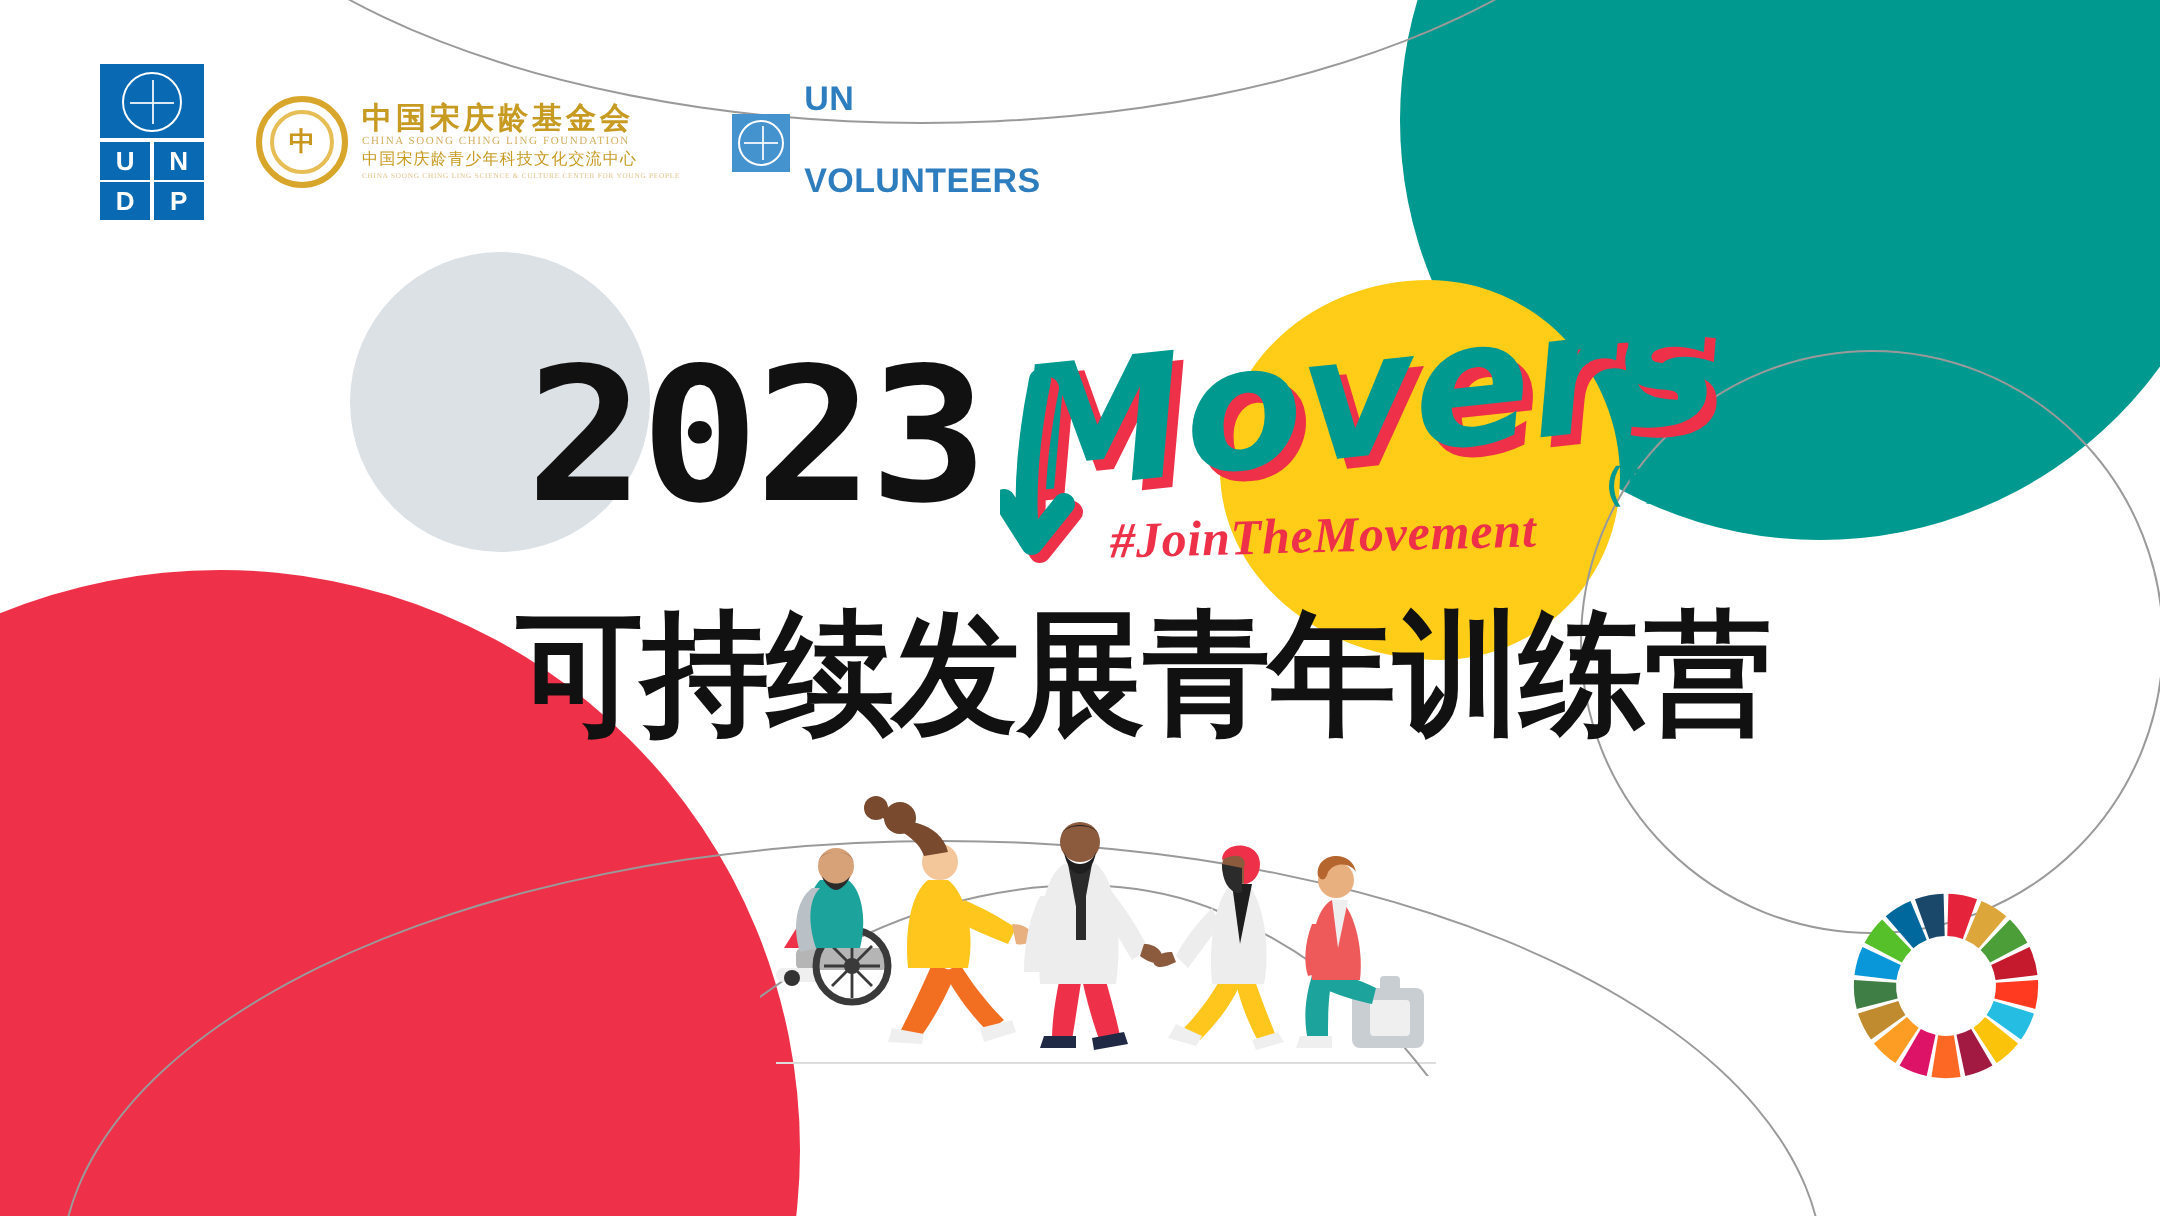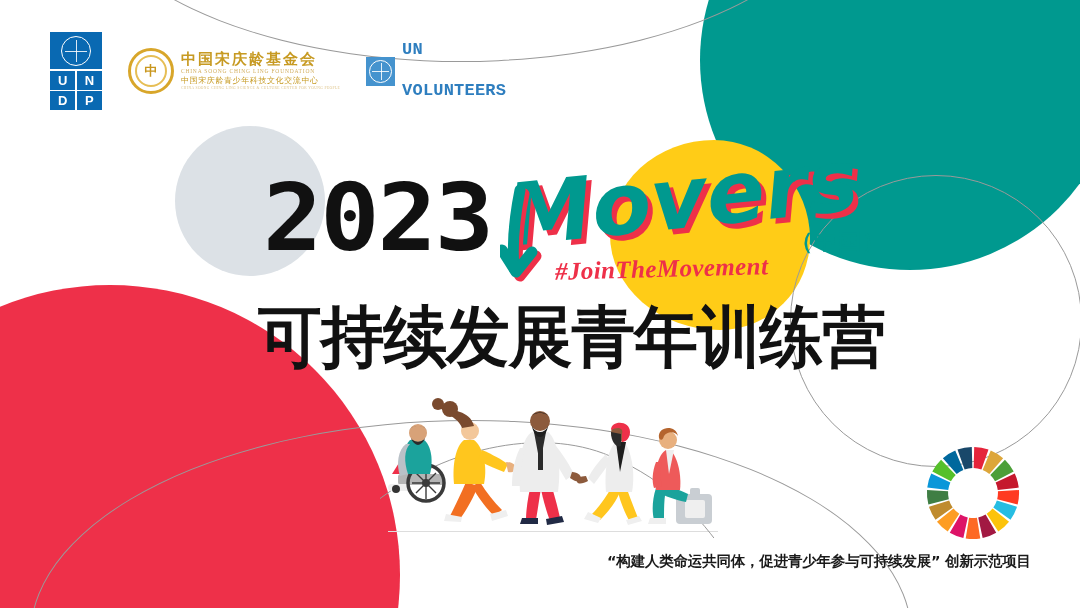--- a/index.html
+++ b/index.html
@@ -124,21 +124,21 @@
   }
   .unv-emblem{
     width:21px;height:21px;border-radius:50%;border:1.2px solid #fff;position:relative;
   }
   .unv-emblem::before{
     content:"";position:absolute;left:50%;top:2px;width:1px;height:17px;background:#fff;opacity:.85;
   }
   .unv-emblem::after{
     content:"";position:absolute;top:50%;left:2px;width:17px;height:1px;background:#fff;opacity:.85;
   }
-  .unv-text{line-height:.98;font-family:Liberation Mono, monospace;}
+  .unv-text{line-height:.98;}
   .unv-text .l1{color:#2E7EBF;font-size:17px;font-weight:bold;letter-spacing:.2px;}
   .unv-text .l2{color:#2E7EBF;font-size:17px;font-weight:bold;letter-spacing:.2px;margin-top:24px;}
 
   
   #year{
     position:absolute;left:263px;top:176px;
     font-family:"DejaVu Sans Mono",monospace;
     font-size:93px;font-weight:bold;
     letter-spacing:-2px;
     color:#111111;
@@ -355,15 +355,14 @@
         <path d="M 23.671622828694275 90.134979201757 A 48 48 0 0 1 12.465505712847602 79.91925364389499 L 29.668815594459115 66.20626239044313 A 26 26 0 0 0 35.73879569887607 71.73978040095172 Z" fill="#FD9D24"></path>
         <path d="M 10.951092683244362 77.91384669599351 A 48 48 0 0 1 4.192045395097267 64.33984989165404 L 25.18735792234435 57.767418691312606 A 26 26 0 0 0 28.848508536757365 65.12000029366315 Z" fill="#BF8B2E"></path>
         <path d="M 3.504333848387347 61.92279451797194 A 48 48 0 0 1 2.1052031773780513 46.82376995169391 L 24.05698505441311 48.27954205716753 A 26 26 0 0 0 24.814847501209815 56.45818036390147 Z" fill="#3F7E44"></path>
         <path d="M 2.3370723686858668 44.321502873813195 A 48 48 0 0 1 6.486818664784849 29.736657479855793 L 26.430360110091794 39.02402280158856 A 26 26 0 0 0 24.18258086637151 46.924147389982146 Z" fill="#0A97D9"></path>
         <path d="M 7.6069533749927345 27.48712373218472 A 48 48 0 0 1 16.745130406373768 15.386221698420243 L 31.98694563678579 31.250870086644298 A 26 26 0 0 0 27.03709974478773 37.805525354933394 Z" fill="#56C02B"></path>
         <path d="M 18.60225023598744 13.693233278678619 A 48 48 0 0 1 31.49469655817563 5.710568478179773 L 39.9762939690118 26.009891259014044 A 26 26 0 0 0 32.9928855444932 30.333834692617586 Z" fill="#00689D"></path>
         <path d="M 33.83798718354953 4.802772853626401 A 48 48 0 0 1 48.74350648122207 2.0164484011732497 L 49.319399343995286 24.00890955063551 A 26 26 0 0 0 41.24557639108933 25.518168629047633 Z" fill="#19486A"></path>
       </g>
   </svg>
 
-  <div id="tagline">“构建人类命运共同体，促进青少年参与可持续发展” 创新示范项目</div>
 
 </div>
 
 </body></html>

